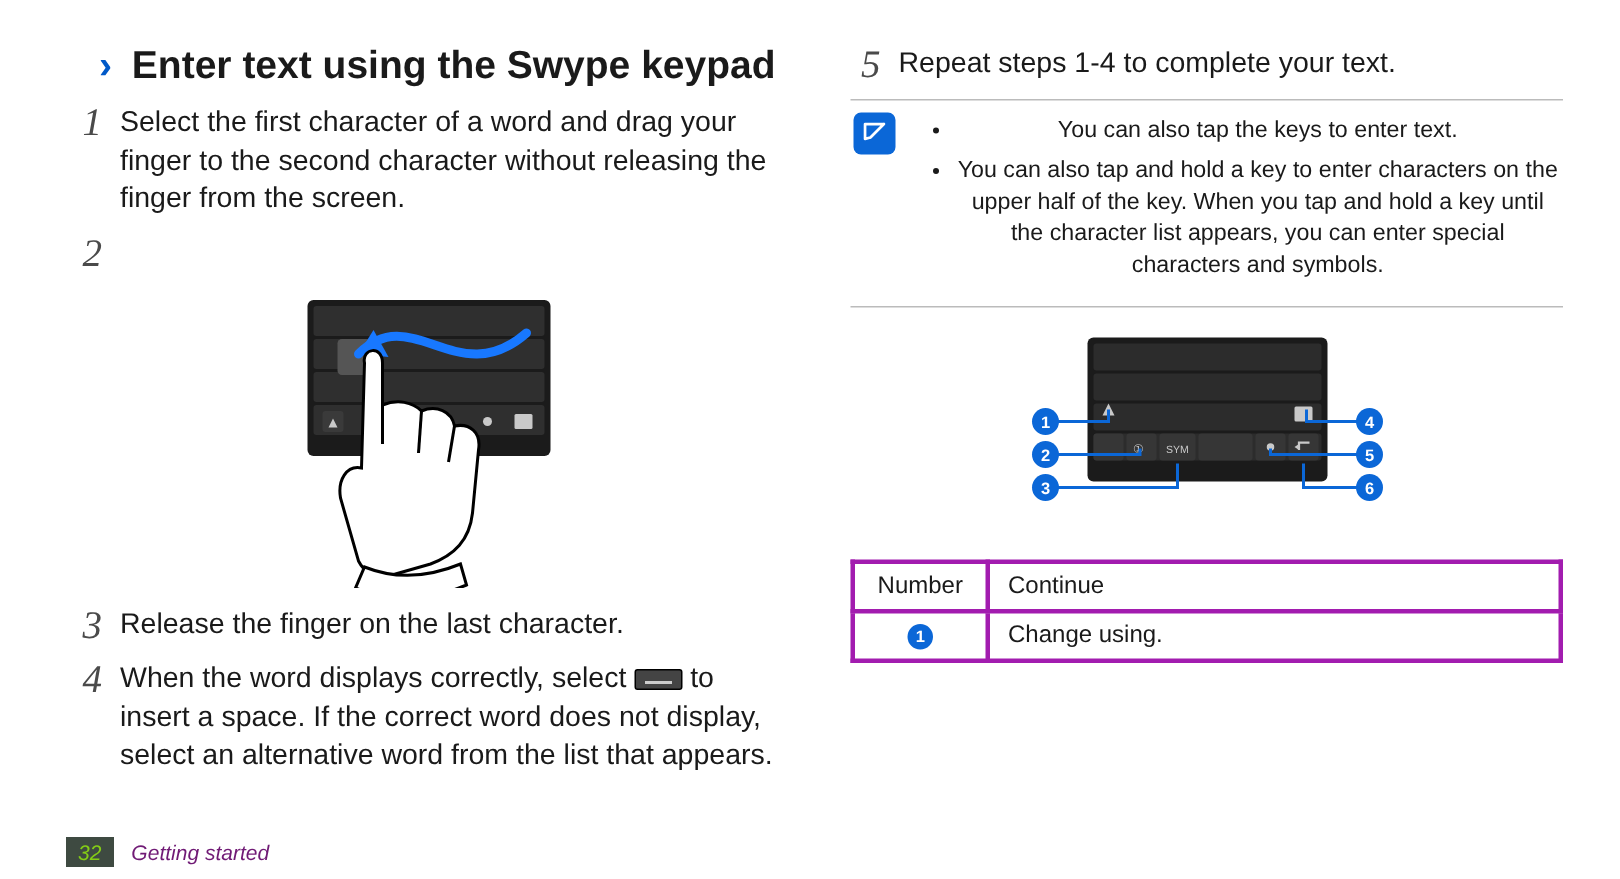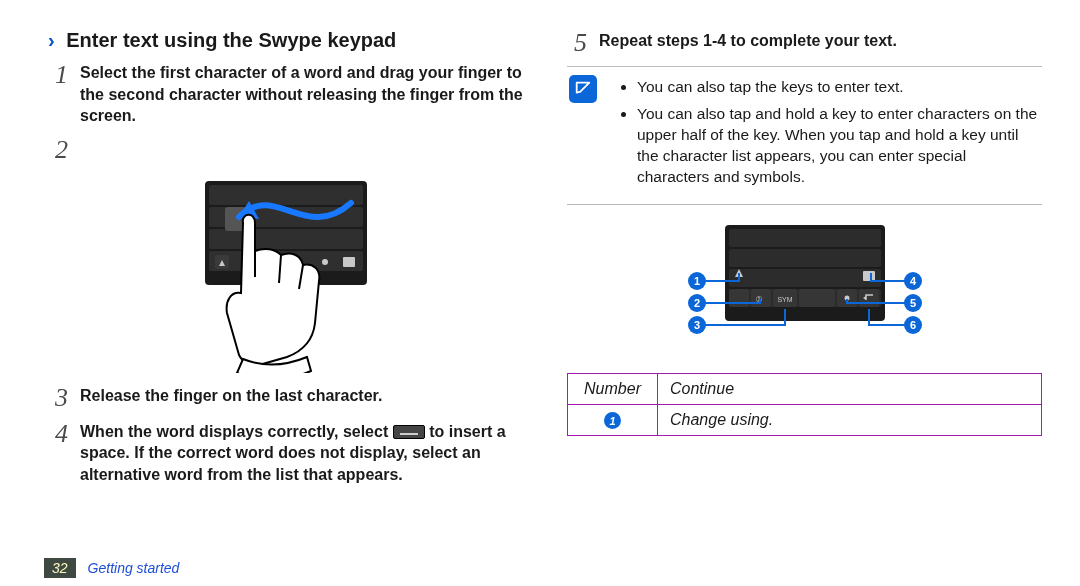--- a/index.html
+++ b/index.html
@@ -14,43 +14,43 @@
     overflow: hidden;
   }
   .cols {
     display: flex;
     gap: 44px;
     height: 520px;
   }
   .col { flex: 1 1 0; }
 
   h2.section-headline {
-    font-size: 20px;
+    font-size: 26px;
     font-weight: 700;
-    margin: 4px 0 10px 0;
+    margin: 4px 0 10px 18px;
     line-height: 1.2;
   }
   h2.section-headline .chev {
     color: #0059c8;
     font-weight: 900;
     margin-right: 6px;
   }
 
   .step { display: flex; gap: 12px; margin: 6px 0 10px 0; }
   .step-num {
     font-family: Georgia, "Times New Roman", serif;
     font-style: italic;
     font-size: 26px;
     line-height: 1;
     width: 20px;
     text-align: right;
     color: #4a4a4a;
     flex-shrink: 0;
   }
-  .step-body { font-size: 16px; line-height: 1.35; font-weight: bold; }
+  .step-body { font-size: 19px; line-height: 1.35; }
 
   .swype-illus {
     margin: 6px auto 12px auto;
     width: 182px;
     text-align: center;
   }
   .swype-illus svg { display: block; }
 
   .inline-spacekey {
     display: inline-block;
@@ -69,20 +69,21 @@
     height: 2px; background: #ccc;
   }
 
   .note-box {
     display: flex;
     gap: 22px;
     border-top: 1px solid #bbb;
     border-bottom: 1px solid #bbb;
     padding: 8px 2px 10px 2px;
     margin: 6px 0 14px 0;
+    text-align: center;
   }
   .note-icon {
     width: 28px; height: 28px; flex-shrink: 0;
     border-radius: 5px;
     background: #0b67d7;
     display: flex; align-items: center; justify-content: center;
   }
   .note-icon svg { display:block }
   .note-body { font-size: 15.5px; line-height: 1.35; }
   .note-body ul { list-style: disc; padding-left: 18px; }
@@ -91,51 +92,50 @@
   .intro-line { font-size: 16px; margin: 0 0 12px 0; }
 
   .kbd-callouts { width: 264px; margin: 0 auto 14px auto; display:block; }
 
   table.func {
     width: 100%;
     border-collapse: collapse;
     font-size: 16px;
   }
   table.func th, table.func td {
-    border: 1px solid #a21caf;
+    border: 3px solid #a21caf;
     padding: 6px 12px;
     text-align: left;
     font-weight: 400;
-    font-style: italic;
   }
   table.func th:first-child, table.func td:first-child {
     width: 90px;
     text-align: center;
   }
   .cn-badge {
     display:inline-flex; width:17px; height:17px; border-radius:50%;
     background:#0b67d7; color:#fff; font-size:11px; font-weight:700;
     align-items:center; justify-content:center;
   }
 
   .footer {
     position: absolute;
     left: 44px; bottom: 8px;
     display: flex; align-items: center; gap: 12px;
     font-size: 14px;
   }
   .footer .pg {
     background: #3e4a41;
-    color: #fef9c3;
+    color: #84cc16;
     padding: 2px 8px;
     font-style: italic;
   }
   .footer .sec {
     font-style: italic;
-    color: #1d4ed8;
+    color: #701a75;
   }
 </style>
 </head>
 <body>
 
 <div class="cols">
 
   <div class="col">
     <h2 class="section-headline">
       <span class="chev">›</span>

